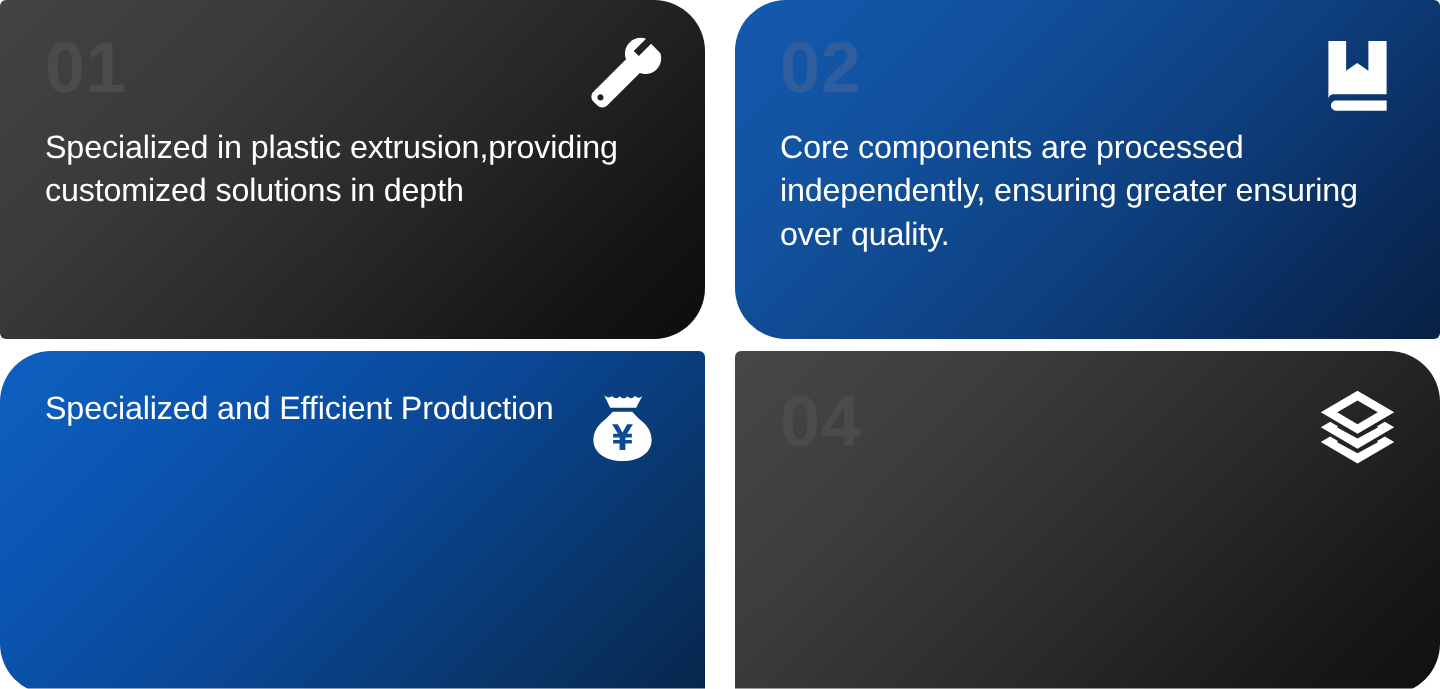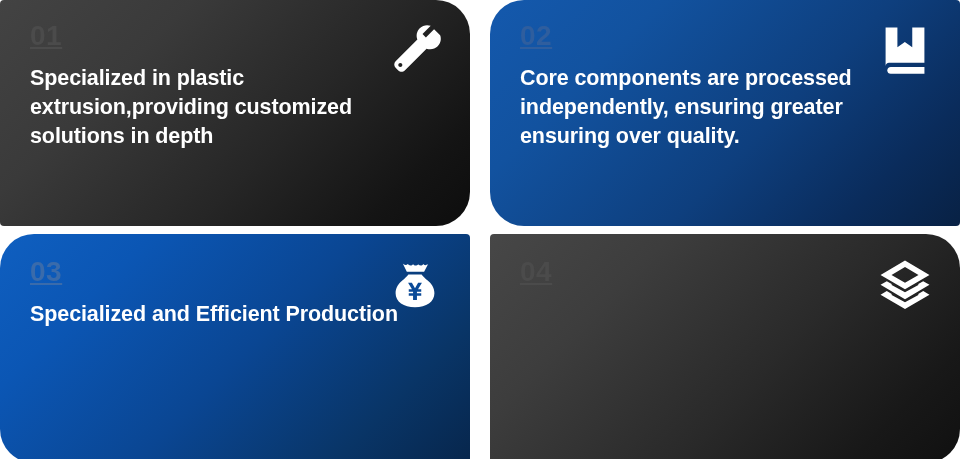--- a/index.html
+++ b/index.html
@@ -51,37 +51,36 @@
     padding-top: 24px;
   }
   
   .card-4 {
     background: linear-gradient(135deg, #474747 0%, #3d3d3d 26%, #2a2a2a 58%, #181818 84%, #101010 100%);
     border-radius: 4px 34px 34px 4px;
     padding-top: 24px;
   }
 
   .card-number {
-    font-size: 28px;
+    font-size: 48px;
     font-weight: 700;
     line-height: 1;
     letter-spacing: 0.5px;
     margin: 0 0 14px 0;
     user-select: none;
-    text-decoration: underline;
   }
   .card-1 .card-number,
   .card-4 .card-number { color: #4b4b4b; }
   .card-2 .card-number { color: #2f5e9e; }
   .card-3 .card-number { color: #3a6bab; }
 
   .card-title {
     color: #ffffff;
     font-size: 21.5px;
-    font-weight: 700;
+    font-weight: 400;
     line-height: 1.34;
     letter-spacing: -0.1px;
     margin: 0;
     max-width: 430px;
   }
 
   .card-icon {
     position: absolute;
     top: 24px;
     right: 28px;
@@ -121,21 +120,20 @@
   </div>
 
   <div class="card card-3">
     <span class="card-icon">
       <svg viewBox="0 0 64 64" xmlns="http://www.w3.org/2000/svg" aria-hidden="true">
         <path class="icon-fill-white" d="M17.5 6.5c0 0 3.4 3.4 6.0 0.6 0 0 3.2 3.8 6.3 0.2 0 0 3.0 3.7 6.0 0 0 0 3.1 3.6 6.2-0.3 0 0 2.0 3.3 5.6 0.1l-4.8 9.2H22.3L17.5 6.5z"></path>
         <path class="icon-fill-white" d="M24.2 19.5h15.6c0 0 2.3 3.1 6.9 6.9 4.6 3.8 8.3 8.6 8.3 15.5 0 10.0-9.5 16.6-23 16.6S9 51.9 9 41.9c0-6.9 3.7-11.7 8.3-15.5 4.6-3.8 6.9-6.9 6.9-6.9z"></path>
         <path class="icon-yen-dark" d="M28.3 29.4l3.7 6.5 3.7-6.5h4.5l-4.6 7.6h3.8v2.9h-5.1v1.9h5.1v2.9h-5.1v5.1h-4.6v-5.1h-5.1v-2.9h5.1v-1.9h-5.1V37h3.8l-4.6-7.6h4.5z"></path>
       </svg>
     </span>
-    <div class="card-number">03</div>
     <div class="card-title">Specialized and Efficient Production</div>
   </div>
 
   <div class="card card-4">
     <span class="card-icon">
       <svg viewBox="0 0 64 64" xmlns="http://www.w3.org/2000/svg" aria-hidden="true">
         <path class="icon-fill-white" d="M32 3 61 20 32 37 3 20 32 3zm0 7.6L16 20l16 9.4L48 20 32 10.6z"></path>
         <path class="icon-fill-white" d="M10.4 27.5 3 31.8l29 17 29-17-7.4-4.3-6.4 3.7 1.2 0.6L32 40.6 15.6 31.8l1.2-0.6-6.4-3.7z"></path>
         <path class="icon-fill-white" d="M10.4 39.2 3 43.5l29 17 29-17-7.4-4.3-6.4 3.7 1.2 0.6L32 52.3 15.6 43.5l1.2-0.6-6.4-3.7z"></path>
       </svg>

